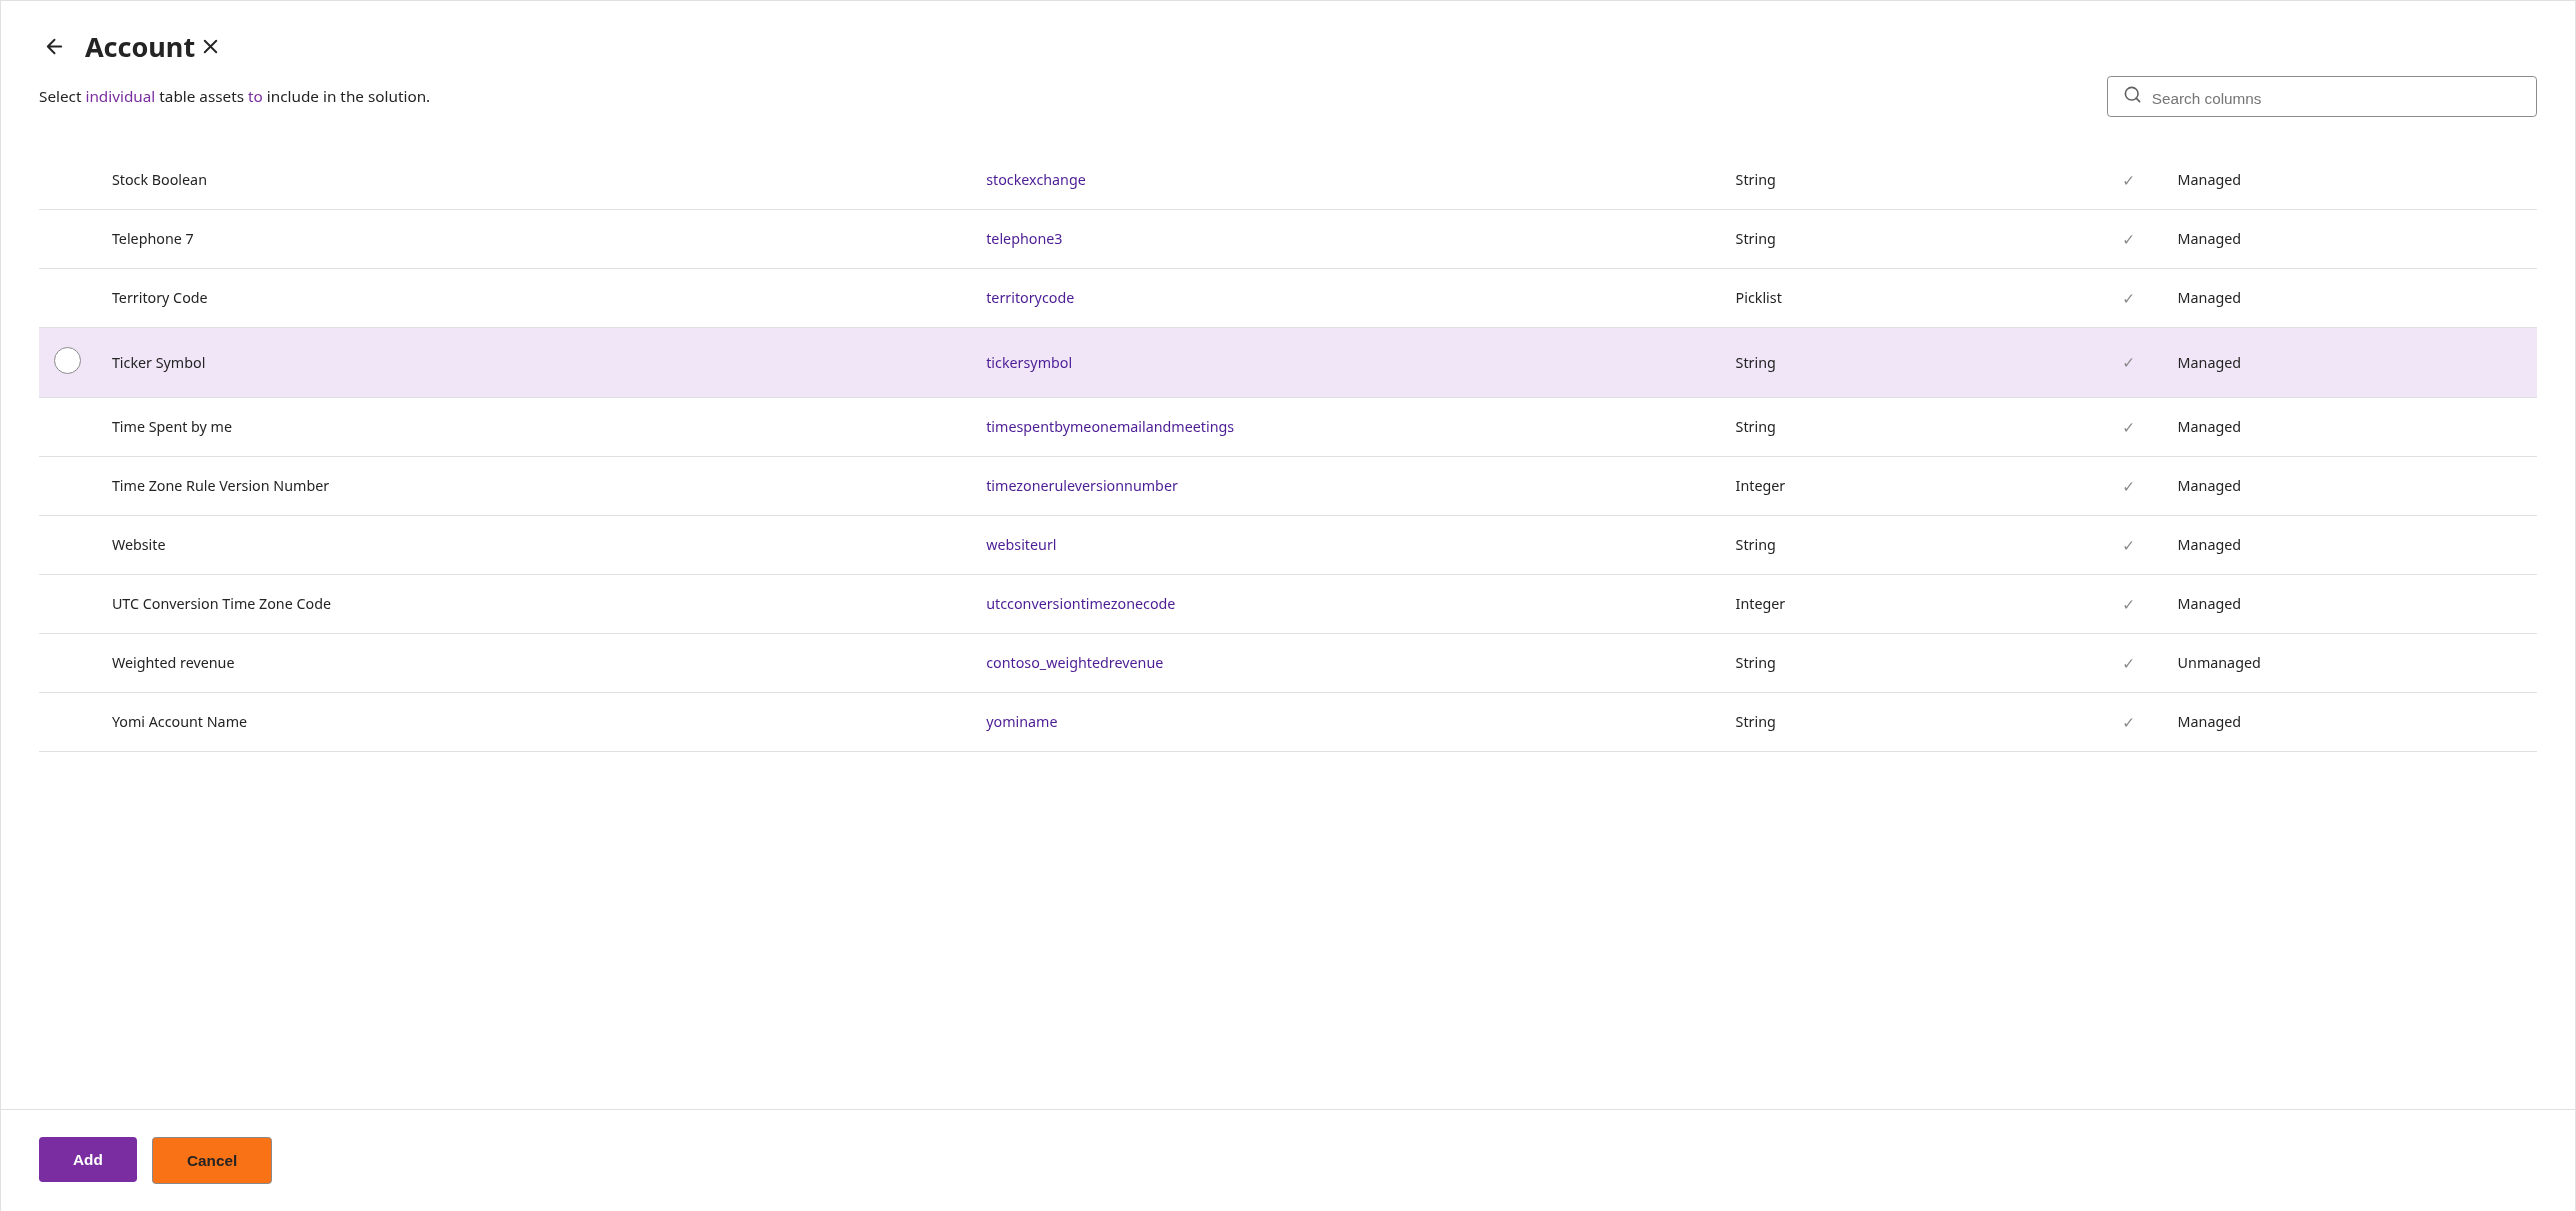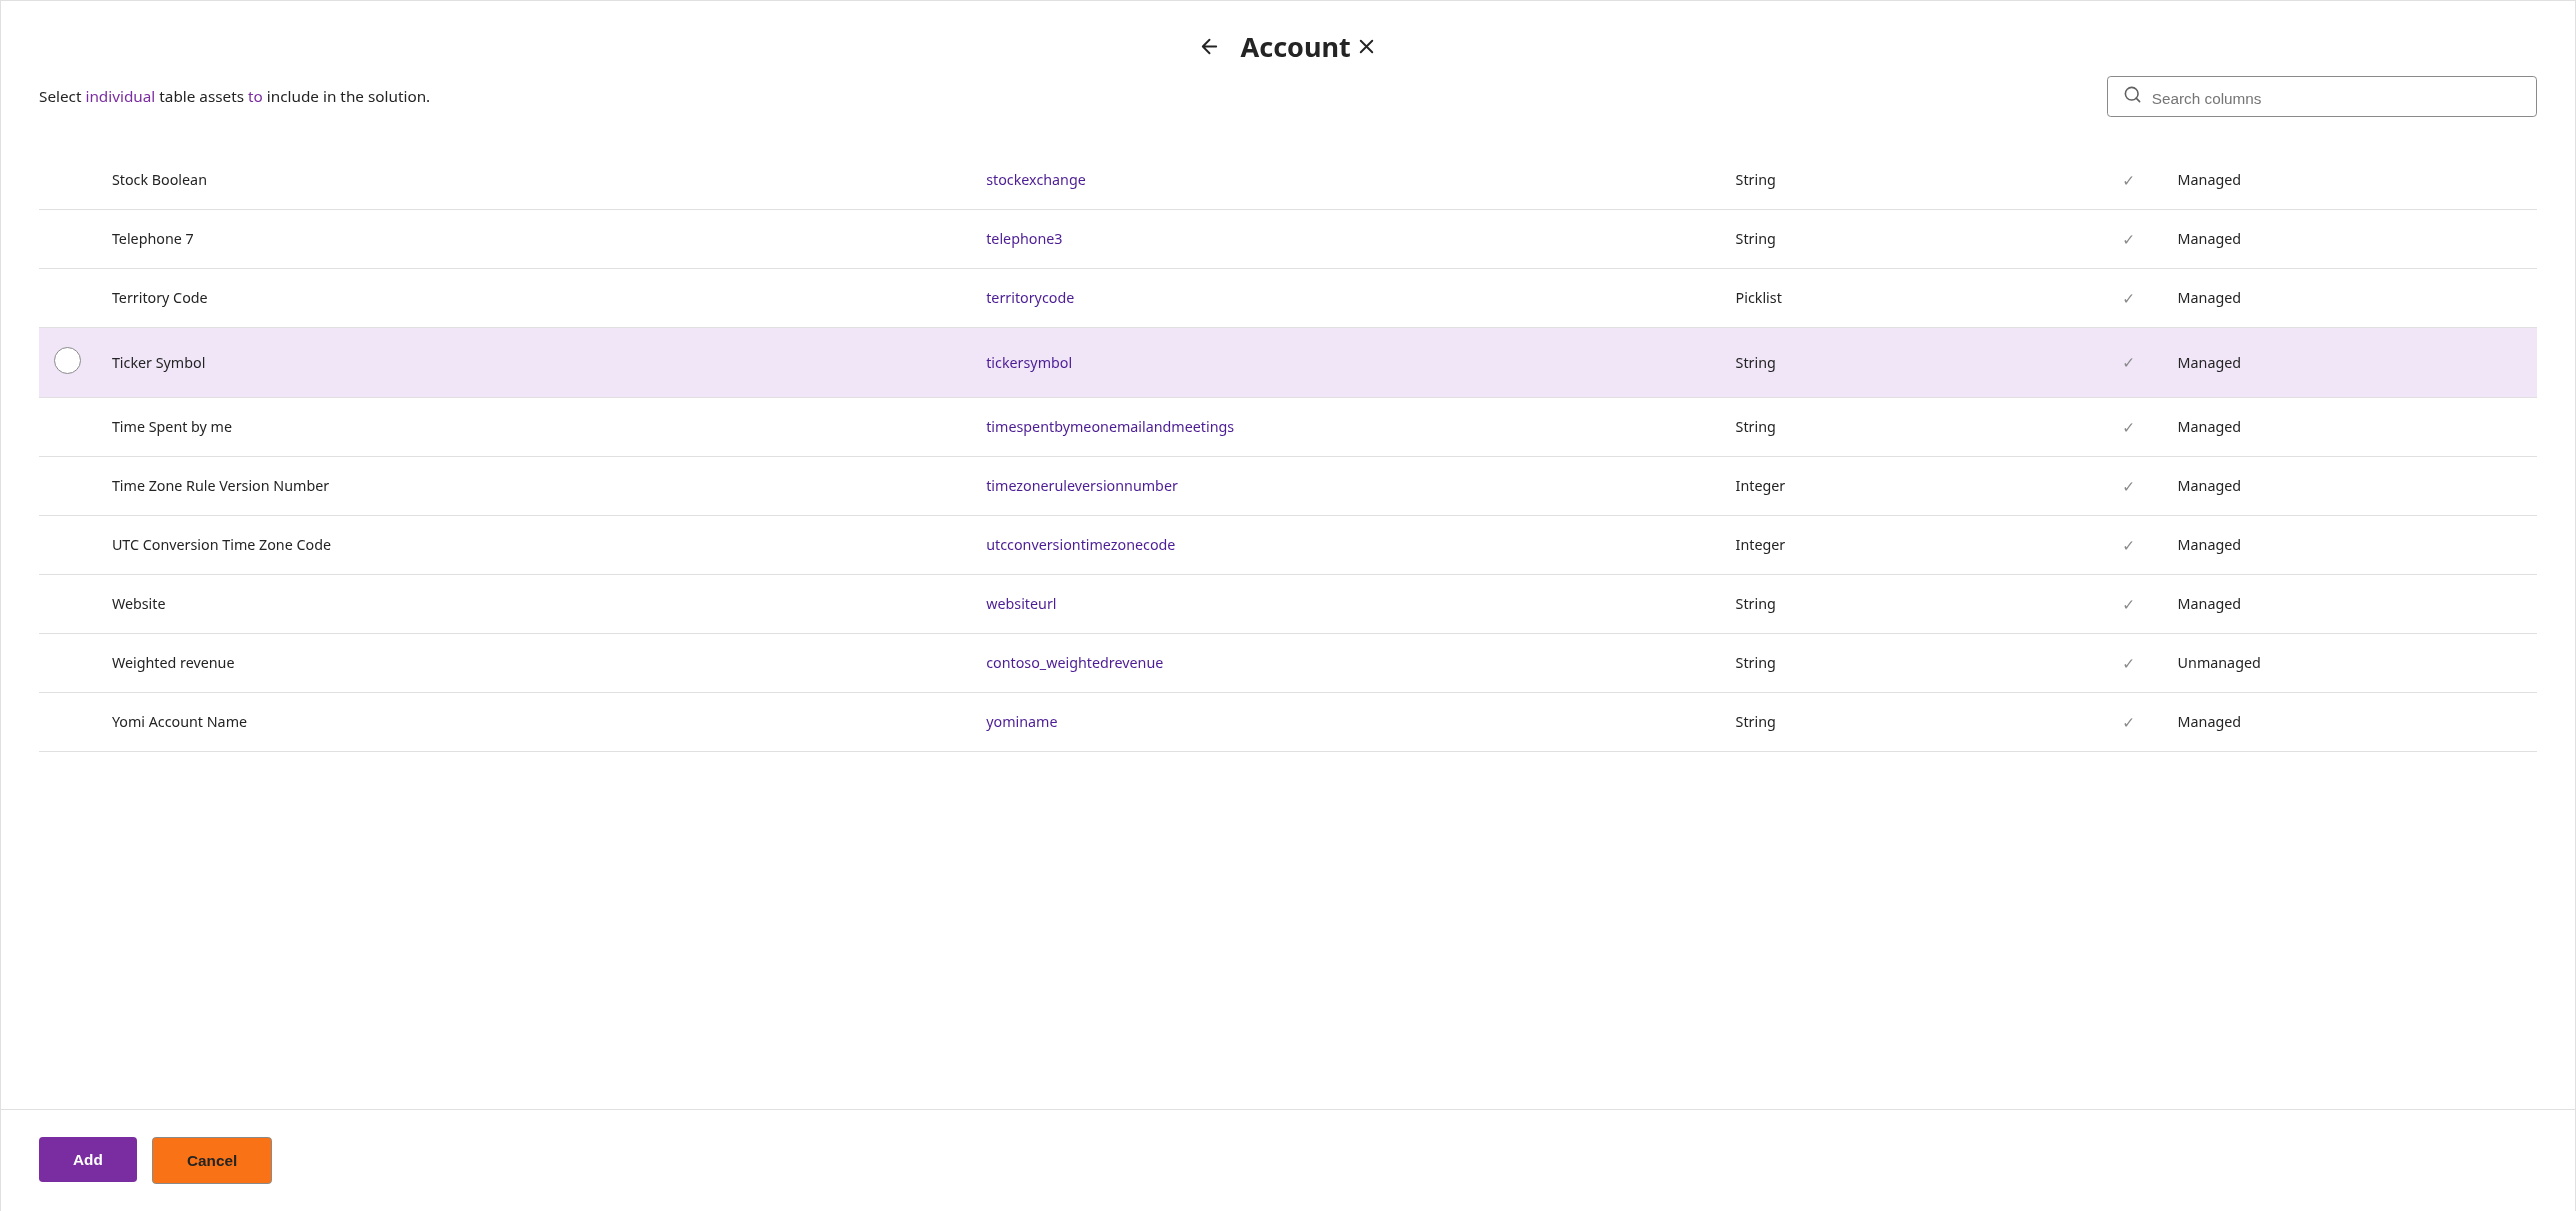--- a/index.html
+++ b/index.html
@@ -17,21 +17,21 @@
       height: 1212px;
       background: #fff;
       display: flex;
       flex-direction: column;
       border: 1px solid #e0e0e0;
       position: relative;
     }
     .dialog-header {
       display: flex;
       align-items: center;
-      justify-content: center;
+      justify-content: flex-start;
       padding: 27px 38px 0 38px;
       flex-shrink: 0;
     }
     .header-left {
       display: flex;
       align-items: center;
       gap: 15.3px;
     }
     .back-btn {
       background: none;
@@ -284,31 +284,31 @@
           <tr>
             <td class="col-checkbox"></td>
             <td class="col-name">Time Zone Rule Version Number</td>
             <td class="col-logical">timezoneruleversionnumber</td>
             <td class="col-type">Integer</td>
             <td class="col-check"><span class="checkmark">✓</span></td>
             <td class="col-managed">Managed</td>
           </tr>
           <tr>
             <td class="col-checkbox"></td>
+            <td class="col-name">Website</td>
+            <td class="col-logical">websiteurl</td>
+            <td class="col-type">String</td>
+            <td class="col-check"><span class="checkmark">✓</span></td>
+            <td class="col-managed">Managed</td>
+          </tr>
+          <tr>
+            <td class="col-checkbox"></td>
             <td class="col-name">UTC Conversion Time Zone Code</td>
             <td class="col-logical">utcconversiontimezonecode</td>
             <td class="col-type">Integer</td>
-            <td class="col-check"><span class="checkmark">✓</span></td>
-            <td class="col-managed">Managed</td>
-          </tr>
-          <tr>
-            <td class="col-checkbox"></td>
-            <td class="col-name">Website</td>
-            <td class="col-logical">websiteurl</td>
-            <td class="col-type">String</td>
             <td class="col-check"><span class="checkmark">✓</span></td>
             <td class="col-managed">Managed</td>
           </tr>
           <tr>
             <td class="col-checkbox"></td>
             <td class="col-name">Weighted revenue</td>
             <td class="col-logical">contoso_weightedrevenue</td>
             <td class="col-type">String</td>
             <td class="col-check"><span class="checkmark">✓</span></td>
             <td class="col-managed">Unmanaged</td>

